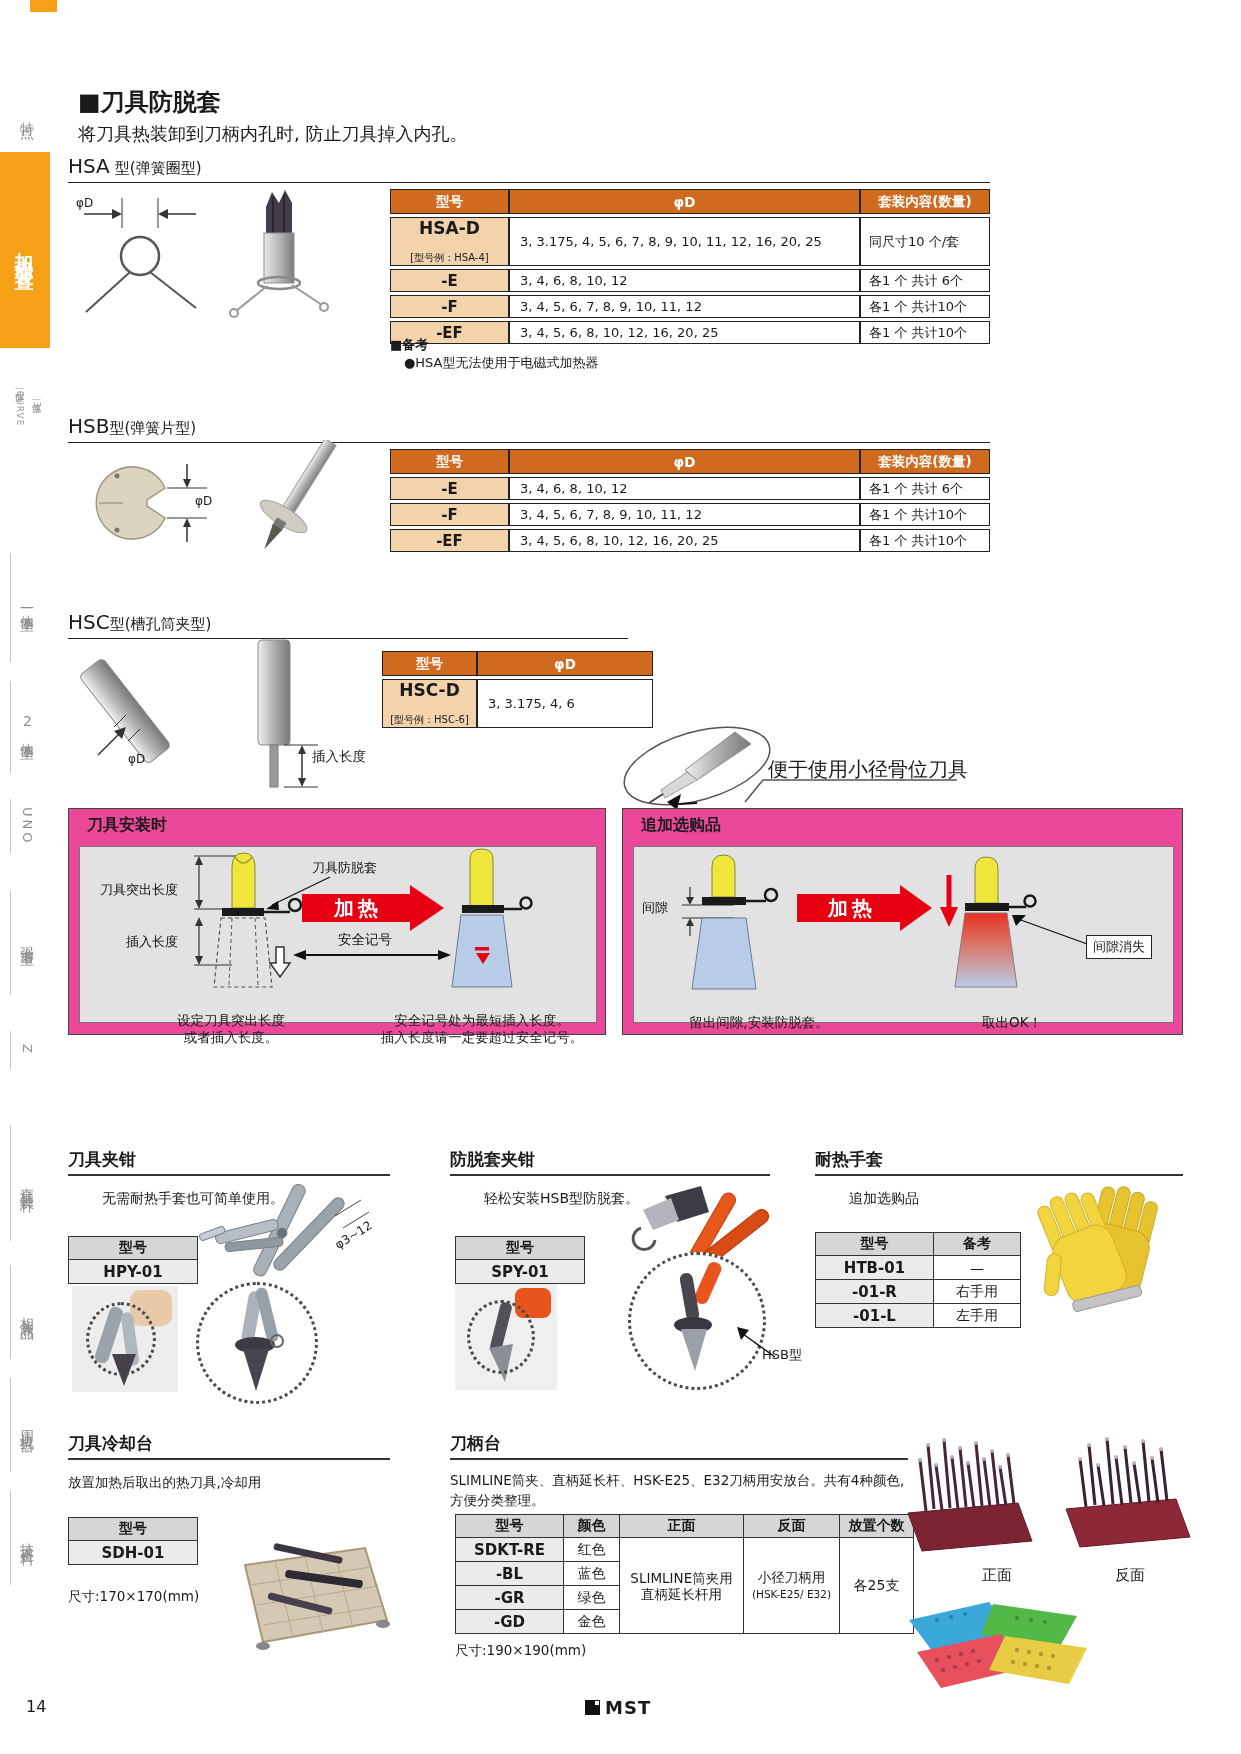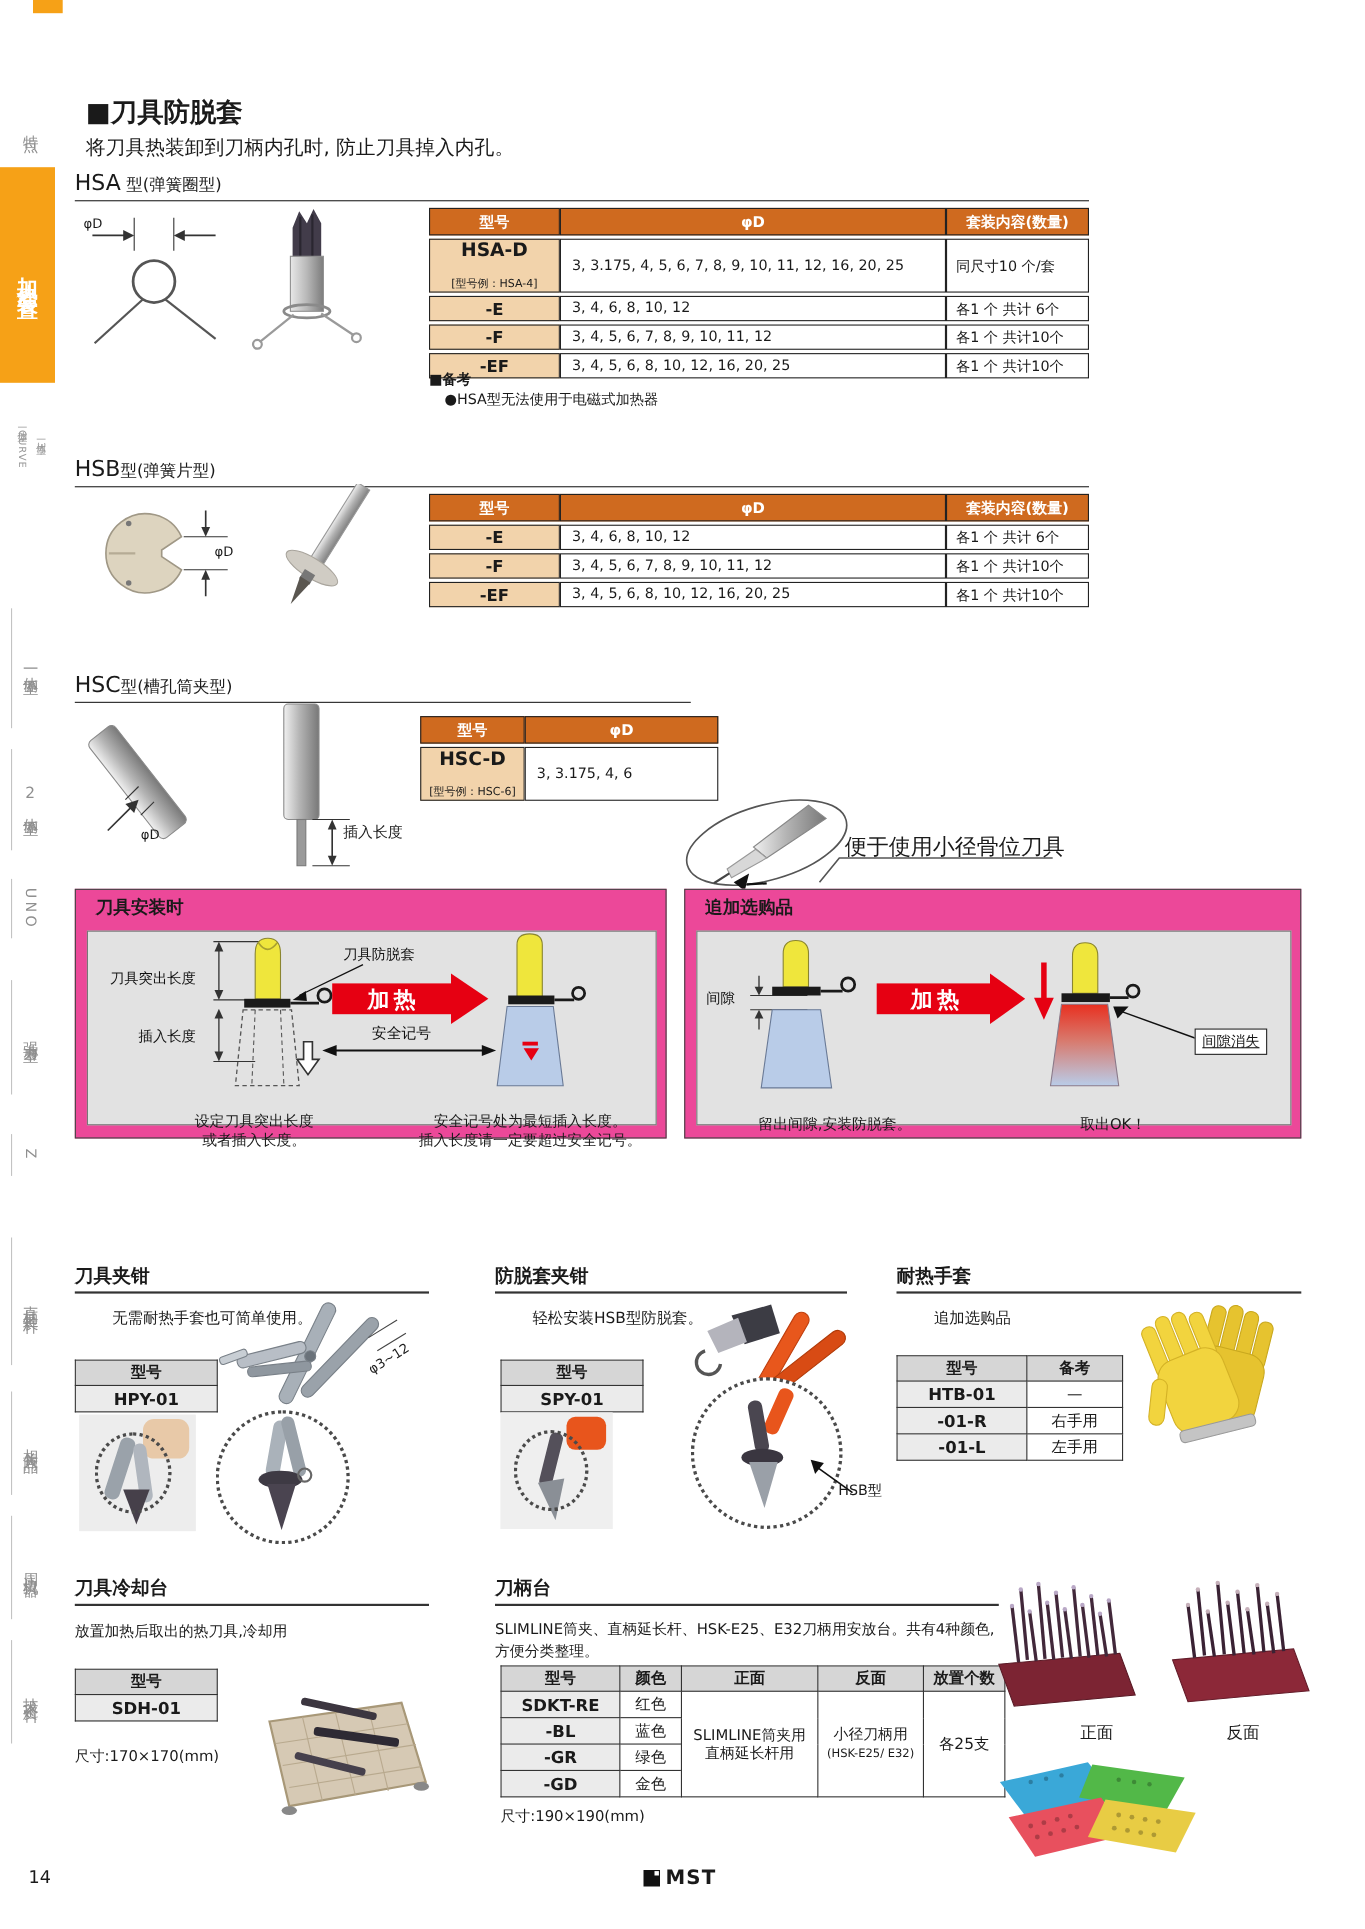--- a/index.html
+++ b/index.html
@@ -410,21 +410,21 @@
         <rect x="331" y="56" width="44" height="8" fill="#1a1a1a"></rect>
         <line x1="375" y1="60" x2="392" y2="60" stroke="#1a1a1a" stroke-width="2.5"></line>
         <circle cx="396" cy="54" r="5.5" fill="none" stroke="#1a1a1a" stroke-width="2.5"></circle>
         <polygon points="331,66 373,66 383,140 321,140" fill="url(#hotg)" stroke="#8a7a8a"></polygon>
 
         <line x1="384" y1="72" x2="456" y2="98" stroke="#111" stroke-width="1.3"></line>
         <polygon points="378,68 392,68 382,79" fill="#111"></polygon>
       </svg>
       <div class="plabel" style="left:8px;top:52px;">间隙</div>
       <div class="heat" style="left:168px;top:46px;width:100px;height:30px;">加热</div>
-      <div class="boxedlabel" style="left:452px;top:88px;text-decoration:underline;">间隙消失</div>
+      <div class="boxedlabel" style="left:452px;top:88px;">间隙消失</div>
       <div class="cap" style="left:20px;top:138px;width:210px;">留出间隙,安装防脱套。</div>
       <div class="cap" style="left:318px;top:138px;width:120px;">取出OK！</div>
     </div>
   </div>
 
   <div class="abs sec-h" style="left:68px;top:1148px;">刀具夹钳</div>
   <div class="abs rule2" style="left:68px;top:1174px;width:322px;"></div>
   <div class="abs desc" style="left:68px;top:1190px;">无需耐热手套也可简单使用。</div>
   <table class="gtable abs" style="left:68px;top:1236px;width:130px;">
     <tbody>

